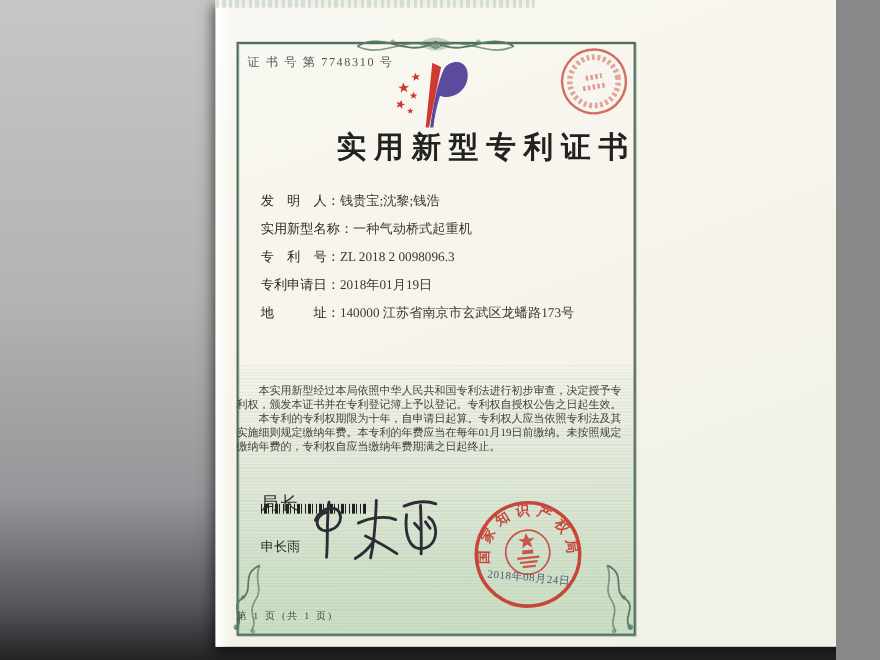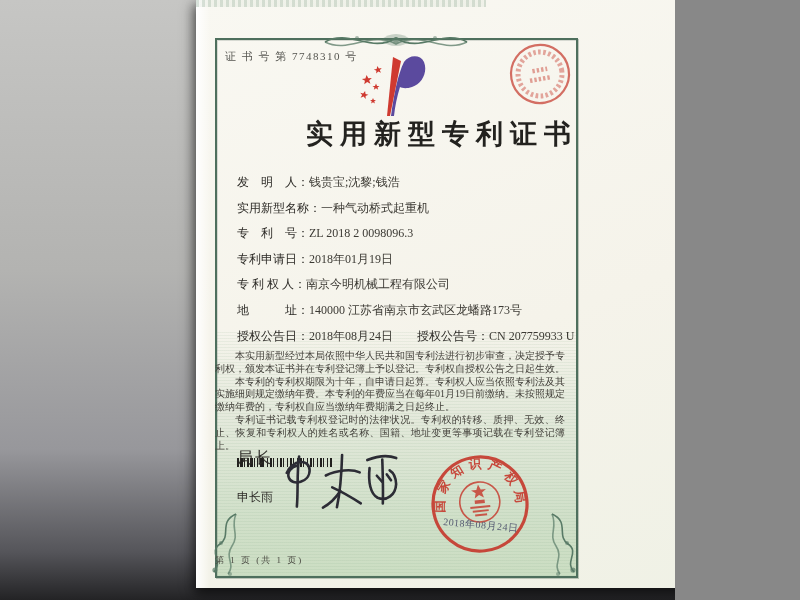--- a/index.html
+++ b/index.html
@@ -1,18 +1,18 @@
 <!DOCTYPE html>
 <html><head>
 <meta charset="utf-8">
 <style>
   html,body{margin:0;padding:0;}
   body{font-family:"Liberation Serif", serif; background:#888;}
-  .stage{position:relative;width:675px;height:600px;overflow:hidden;
-         background:linear-gradient(to bottom,#c6c6c4 0%,#b3b3b1 45%,#97979b 75%,#55555a 92%,#232325 100%);}
+  .stage{position:relative;width:747px;height:600px;overflow:hidden;
+         background:linear-gradient(to bottom,#c6c6c4 0%,#b3b3b1 45%,#97979b 75%,#55555a 92%,#232325 100%);padding-left:13px;}
   
   .paper{position:absolute;left:196px;top:0;width:604px;height:588px;
          background:linear-gradient(160deg,#f9f8f2 0%,#f5f3ea 55%,#eff1e5 100%);
          box-shadow:-4px 4px 12px rgba(0,0,0,.35), 0 6px 10px rgba(0,0,0,.45);}
   .edge-highlight{position:absolute;left:0;top:0;width:14px;height:100%;
          background:linear-gradient(to right,#ffffff,rgba(255,255,255,0));}
   .top-band{position:absolute;left:0;top:0;width:290px;height:7px;opacity:.5;
          background:repeating-linear-gradient(90deg,rgba(100,140,110,.5) 0 3px,rgba(160,190,165,.2) 3px 6px);}
   .frame{position:absolute;left:19px;top:38px;width:363px;height:540px;box-sizing:border-box;
          border:2px solid #4e6f5d;
@@ -113,29 +113,26 @@
       </g>
     </svg>
 
     <div class="title">实用新型专利证书</div>
 
     <div class="fields">
       <div class="field-row"><span class="flabel">发　明　人：</span><span class="fvalue">钱贵宝;沈黎;钱浩</span></div>
       <div class="field-row"><span class="flabel">实用新型名称：</span><span class="fvalue">一种气动桥式起重机</span></div>
       <div class="field-row"><span class="flabel">专　利　号：</span><span class="fvalue">ZL 2018 2 0098096.3</span></div>
       <div class="field-row"><span class="flabel">专利申请日：</span><span class="fvalue">2018年01月19日</span></div>
-      <div class="field-row"><span class="flabel">专 利 权 人：</span><span class="fvalue">南京今明机械工程有限公司</span></div>
       <div class="field-row"><span class="flabel">地　　　址：</span><span class="fvalue">140000 江苏省南京市玄武区龙蟠路173号</span></div>
-      <div class="field-row"><span class="flabel">授权公告日：</span><span class="fvalue">2018年08月24日</span><span class="flabel grant-pair2">授权公告号：</span><span class="fvalue">CN 207759933 U</span></div>
     </div>
 
     <div class="paras">
       <p>本实用新型经过本局依照中华人民共和国专利法进行初步审查，决定授予专利权，颁发本证书并在专利登记簿上予以登记。专利权自授权公告之日起生效。</p>
       <p>本专利的专利权期限为十年，自申请日起算。专利权人应当依照专利法及其实施细则规定缴纳年费。本专利的年费应当在每年01月19日前缴纳。未按照规定缴纳年费的，专利权自应当缴纳年费期满之日起终止。</p>
-      <p>专利证书记载专利权登记时的法律状况。专利权的转移、质押、无效、终止、恢复和专利权人的姓名或名称、国籍、地址变更等事项记载在专利登记簿上。</p>
     </div>
 
     <div class="barcode"></div>
     <div class="signer-title">局长</div>
     <div class="signer-name">申长雨</div>
 
     <svg class="signature" width="122" height="64" viewBox="0 0 122 64">
       <g stroke="#2c2c35" stroke-width="2.6" fill="none" stroke-linecap="round">
         <path d="M20,6 C17,22 18,40 16,56"></path>
         <path d="M7,22 C13,9 30,8 30,20 C30,32 12,36 9,27 C7,21 12,16 18,15"></path>

